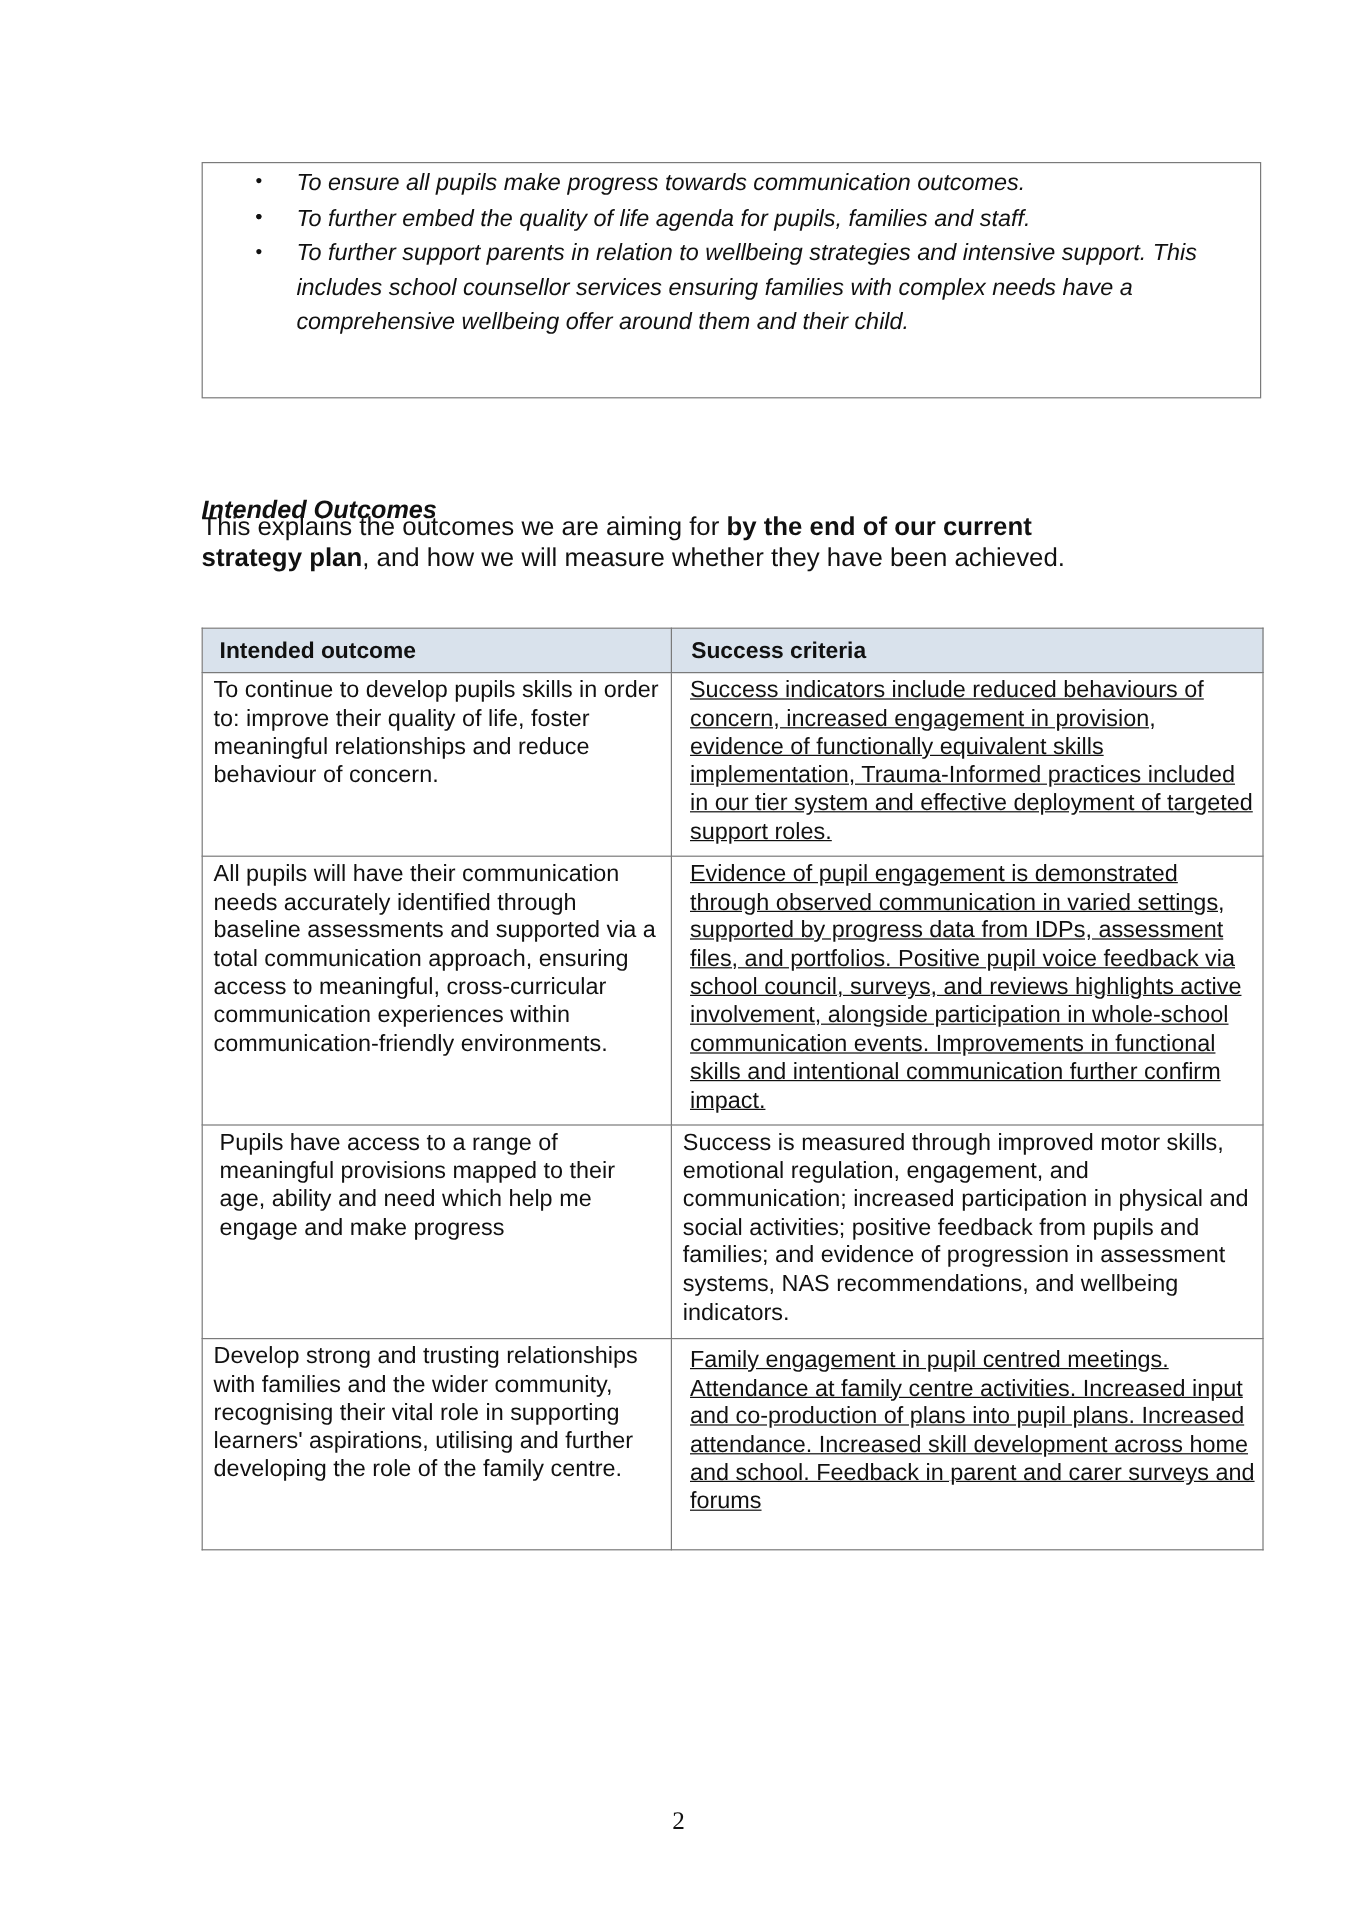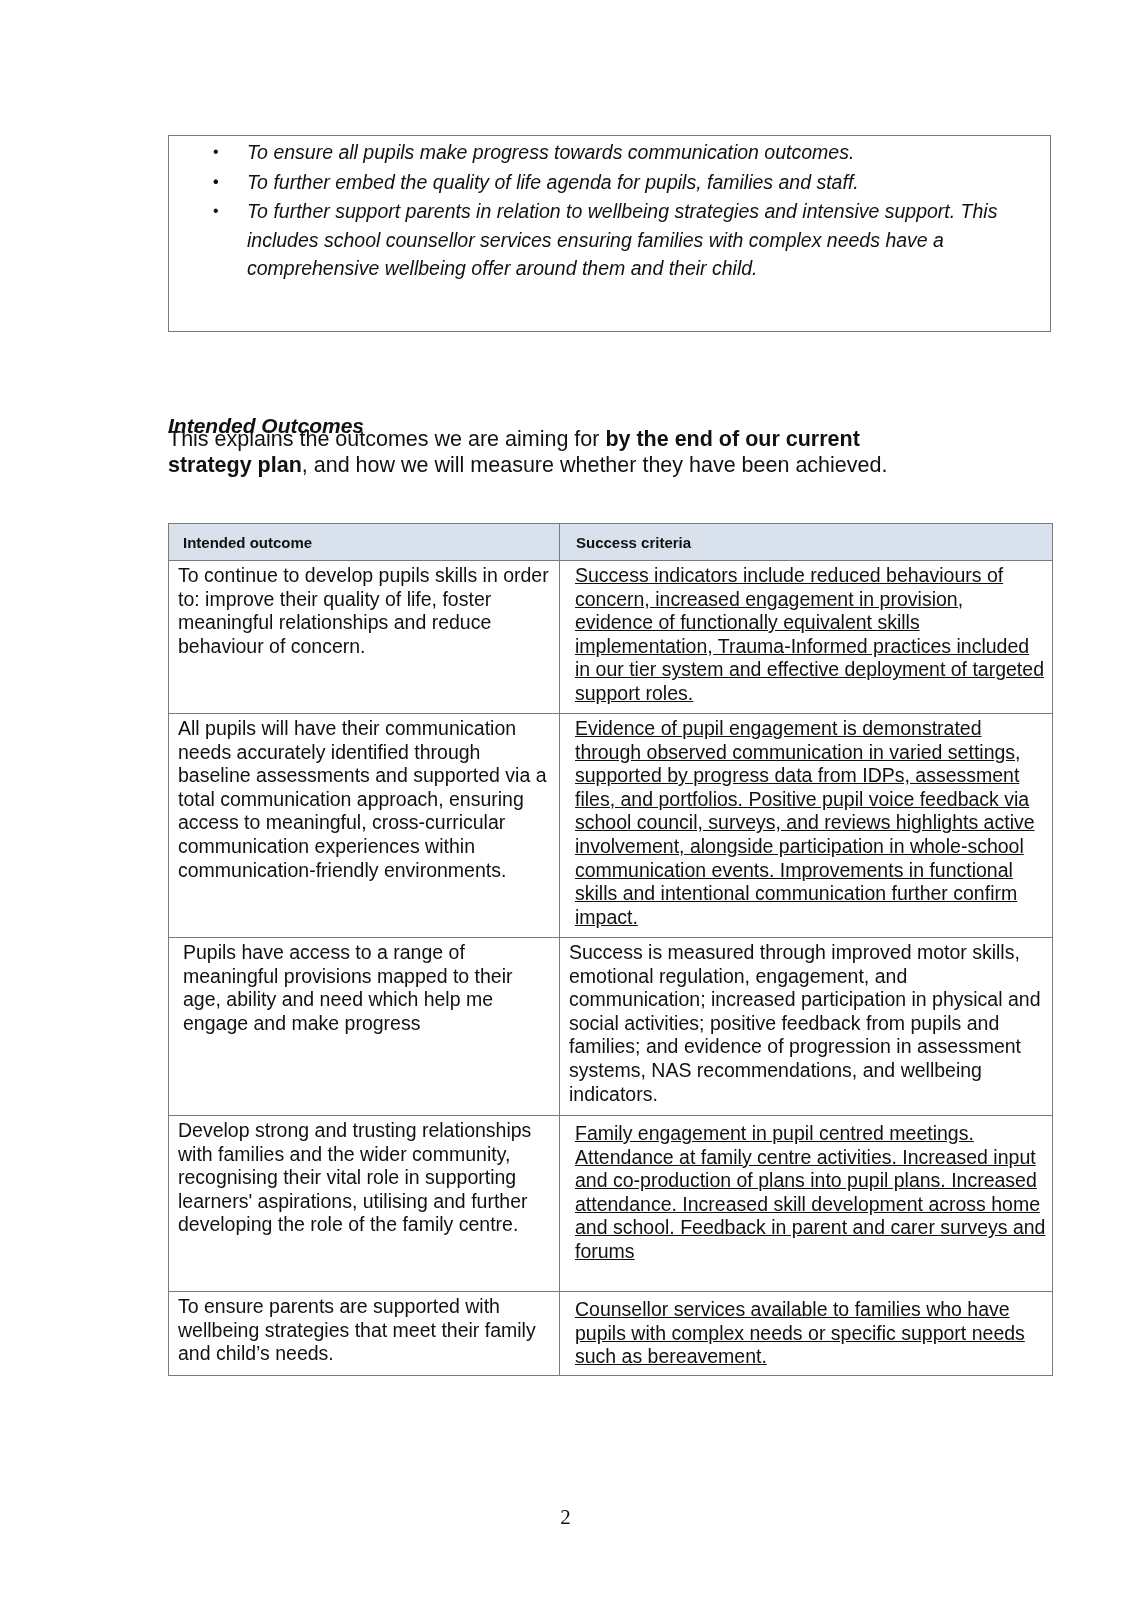--- a/index.html
+++ b/index.html
@@ -27,21 +27,21 @@
   .intro b { font-weight:bold; }
   table.outcomes {
     position:absolute; left:168px; top:523px; width:884px;
     border-collapse:collapse; table-layout:fixed;
   }
   table.outcomes th, table.outcomes td {
     border:1px solid #7a7a7a; vertical-align:top; text-align:left;
     font-size:19.5px; line-height:23.6px; font-weight:normal;
   }
   table.outcomes th {
-    background:#d9e2ec; font-weight:bold; font-size:15px;
+    background:#d9e2ec; font-weight:bold; font-size:19px;
     height:37px; padding:7px 8px 0 14px; box-sizing:border-box;
   }
   table.outcomes th.col2 { padding-left:16px; }
   table.outcomes td { padding:3px 6px 6px 9px; }
   table.outcomes td.c2 { padding-left:15px;text-decoration:underline; }
   col.c1w { width:391px; }
   col.c2w { width:493px; }
   tr.r1 td { height:153px; box-sizing:border-box;margin-left:40px; }
   tr.r2 td { height:224px; box-sizing:border-box; }
   tr.r3 td { height:178px; box-sizing:border-box; }
@@ -91,20 +91,16 @@
       <td class="c2">Evidence of pupil engagement is demonstrated through observed communication in varied settings, supported by progress data from IDPs, assessment files, and portfolios. Positive pupil voice feedback via school council, surveys, and reviews highlights active involvement, alongside participation in whole-school communication events. Improvements in functional skills and intentional communication further confirm impact.</td>
     </tr>
     <tr class="r3">
       <td class="ind1">Pupils have access to a range of meaningful provisions mapped to their age, ability and need which help me engage and make progress</td>
       <td>Success is measured through improved motor skills, emotional regulation, engagement, and communication; increased participation in physical and social activities; positive feedback from pupils and families; and evidence of progression in assessment systems, NAS recommendations, and wellbeing indicators.</td>
     </tr>
     <tr class="r4">
       <td>Develop strong and trusting relationships with families and the wider community, recognising their vital role in supporting learners' aspirations, utilising and further developing the role of the family centre.</td>
       <td class="c2 pt2">Family engagement in pupil centred meetings. Attendance at family centre activities. Increased input and co-production of plans into pupil plans. Increased attendance. Increased skill development across home and school.  Feedback in parent and carer surveys and forums</td>
     </tr>
-    <tr class="r5">
-      <td>To ensure parents are supported with wellbeing strategies that meet their family and child’s needs.</td>
-      <td class="c2 pt2">Counsellor services available to families who have pupils with complex needs or specific support needs such as bereavement.</td>
-    </tr>
   </tbody>
 </table>
 
 <div class="page-number">2</div>
 
 </body></html>

